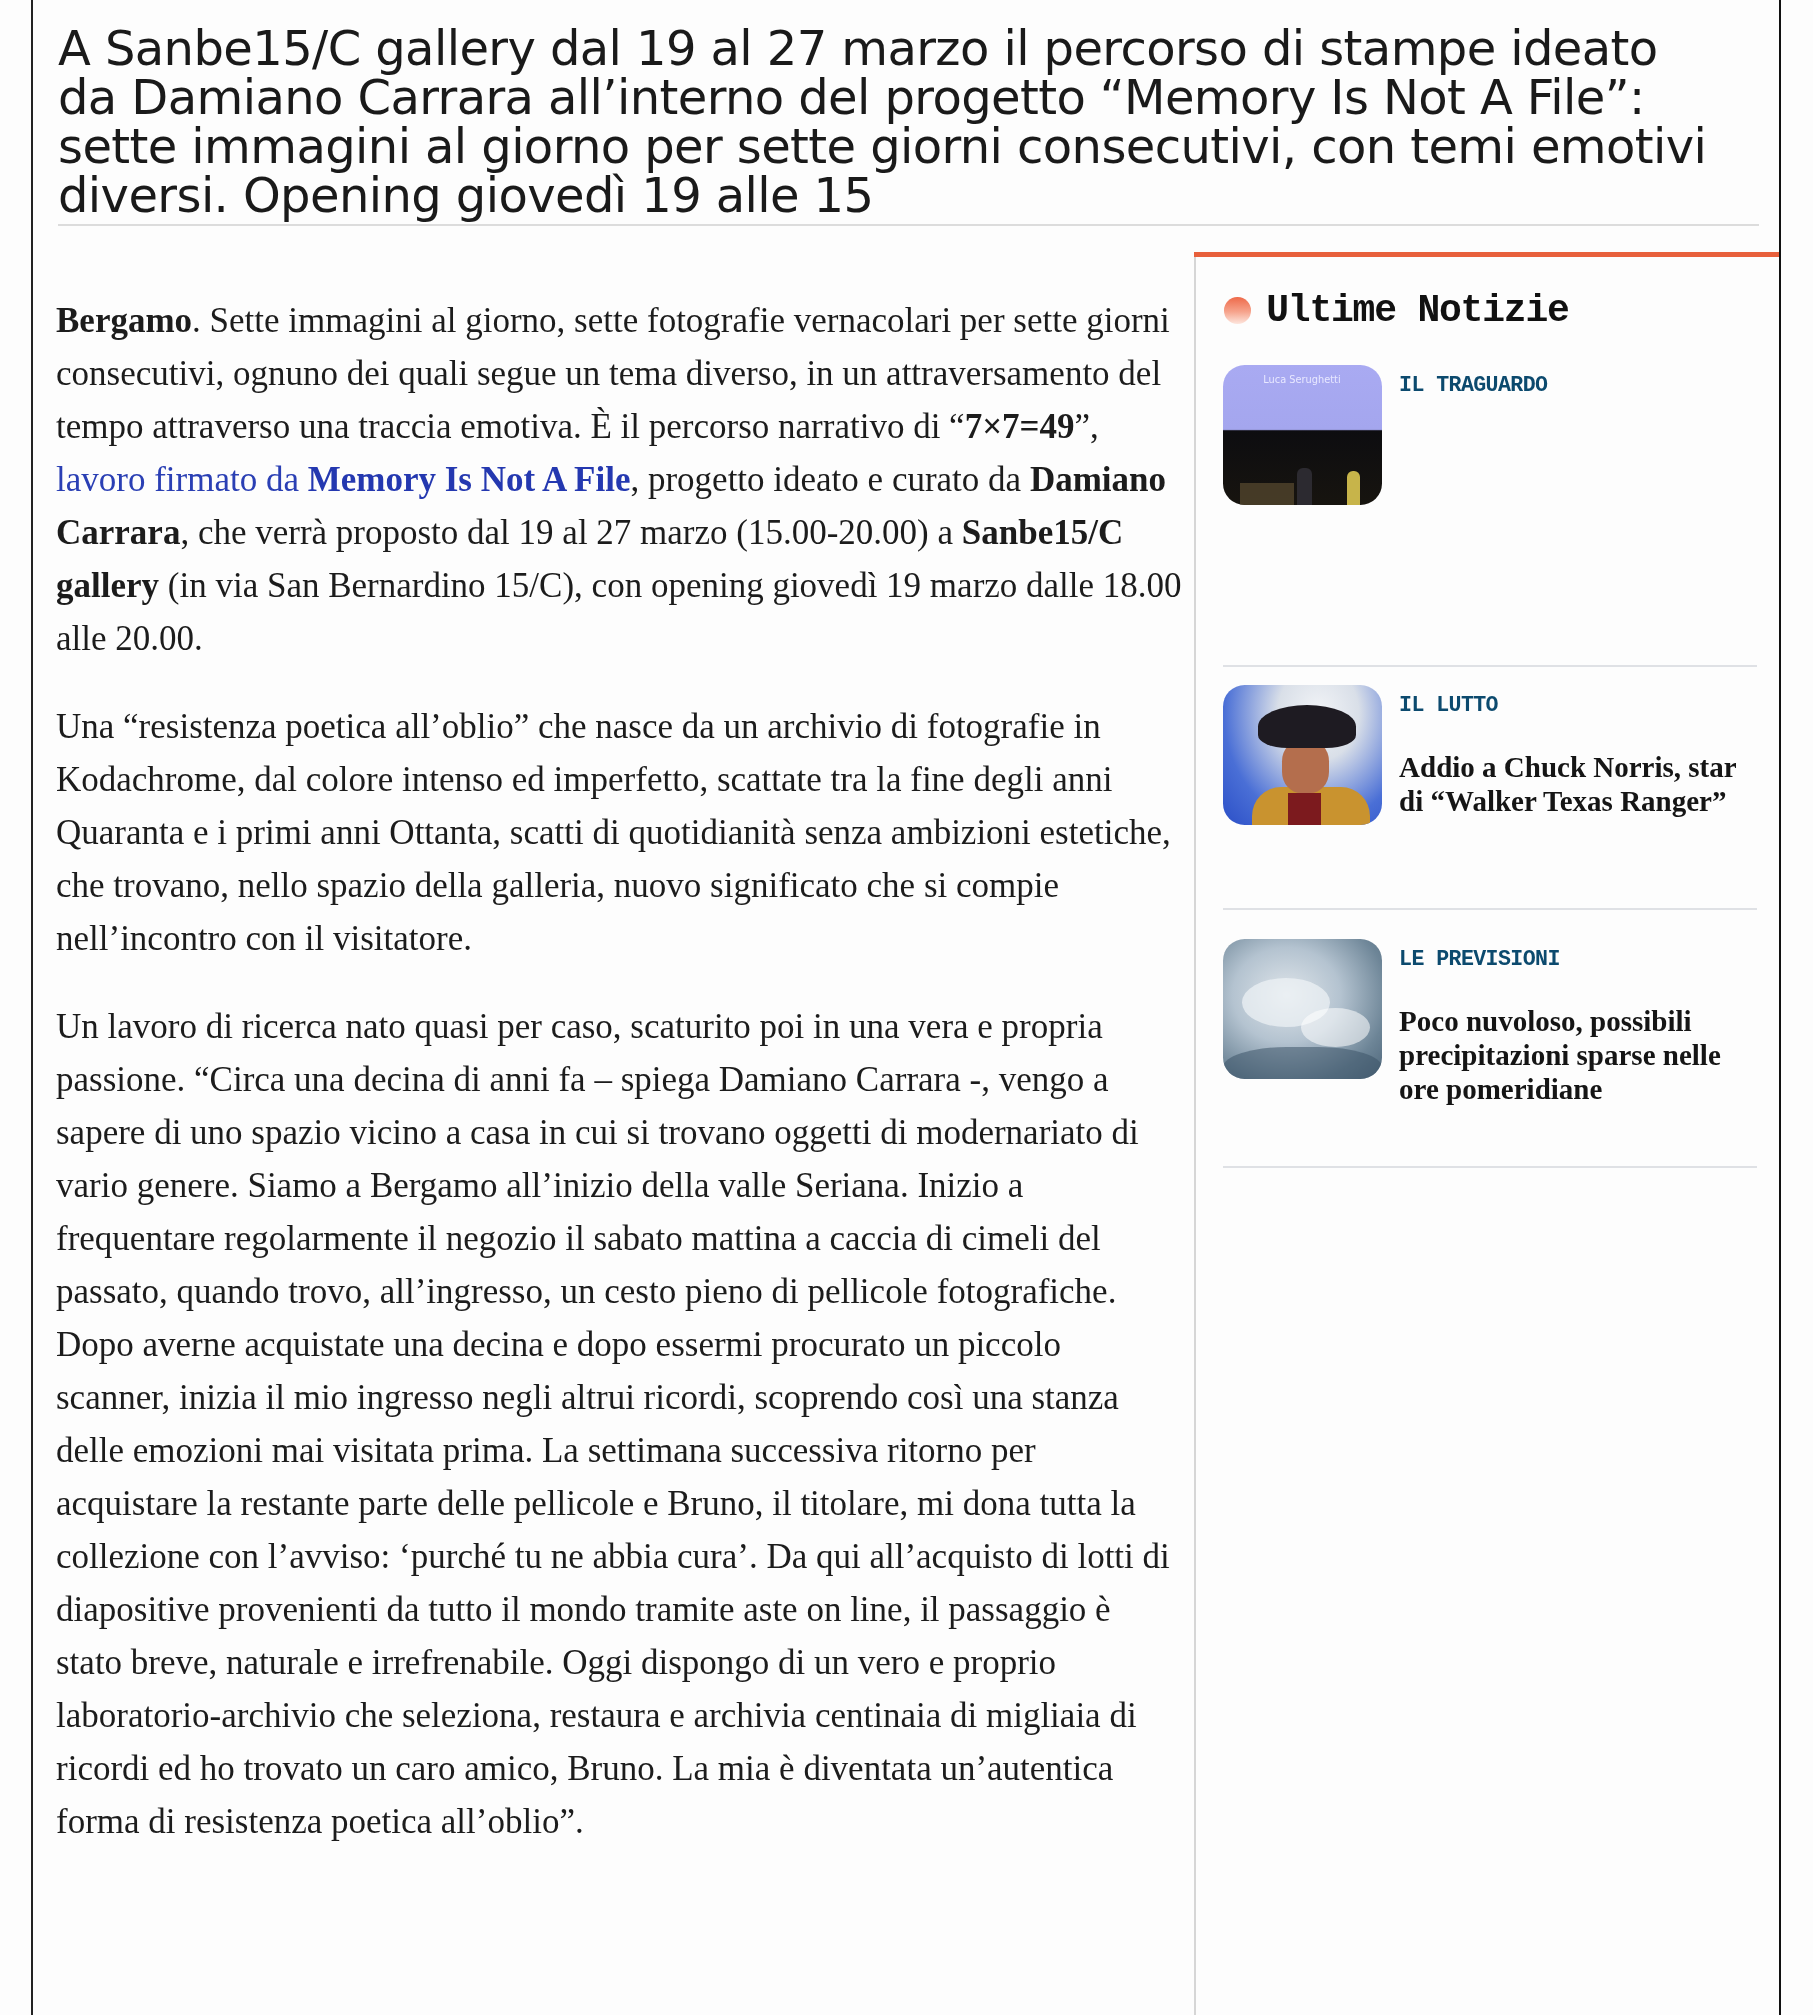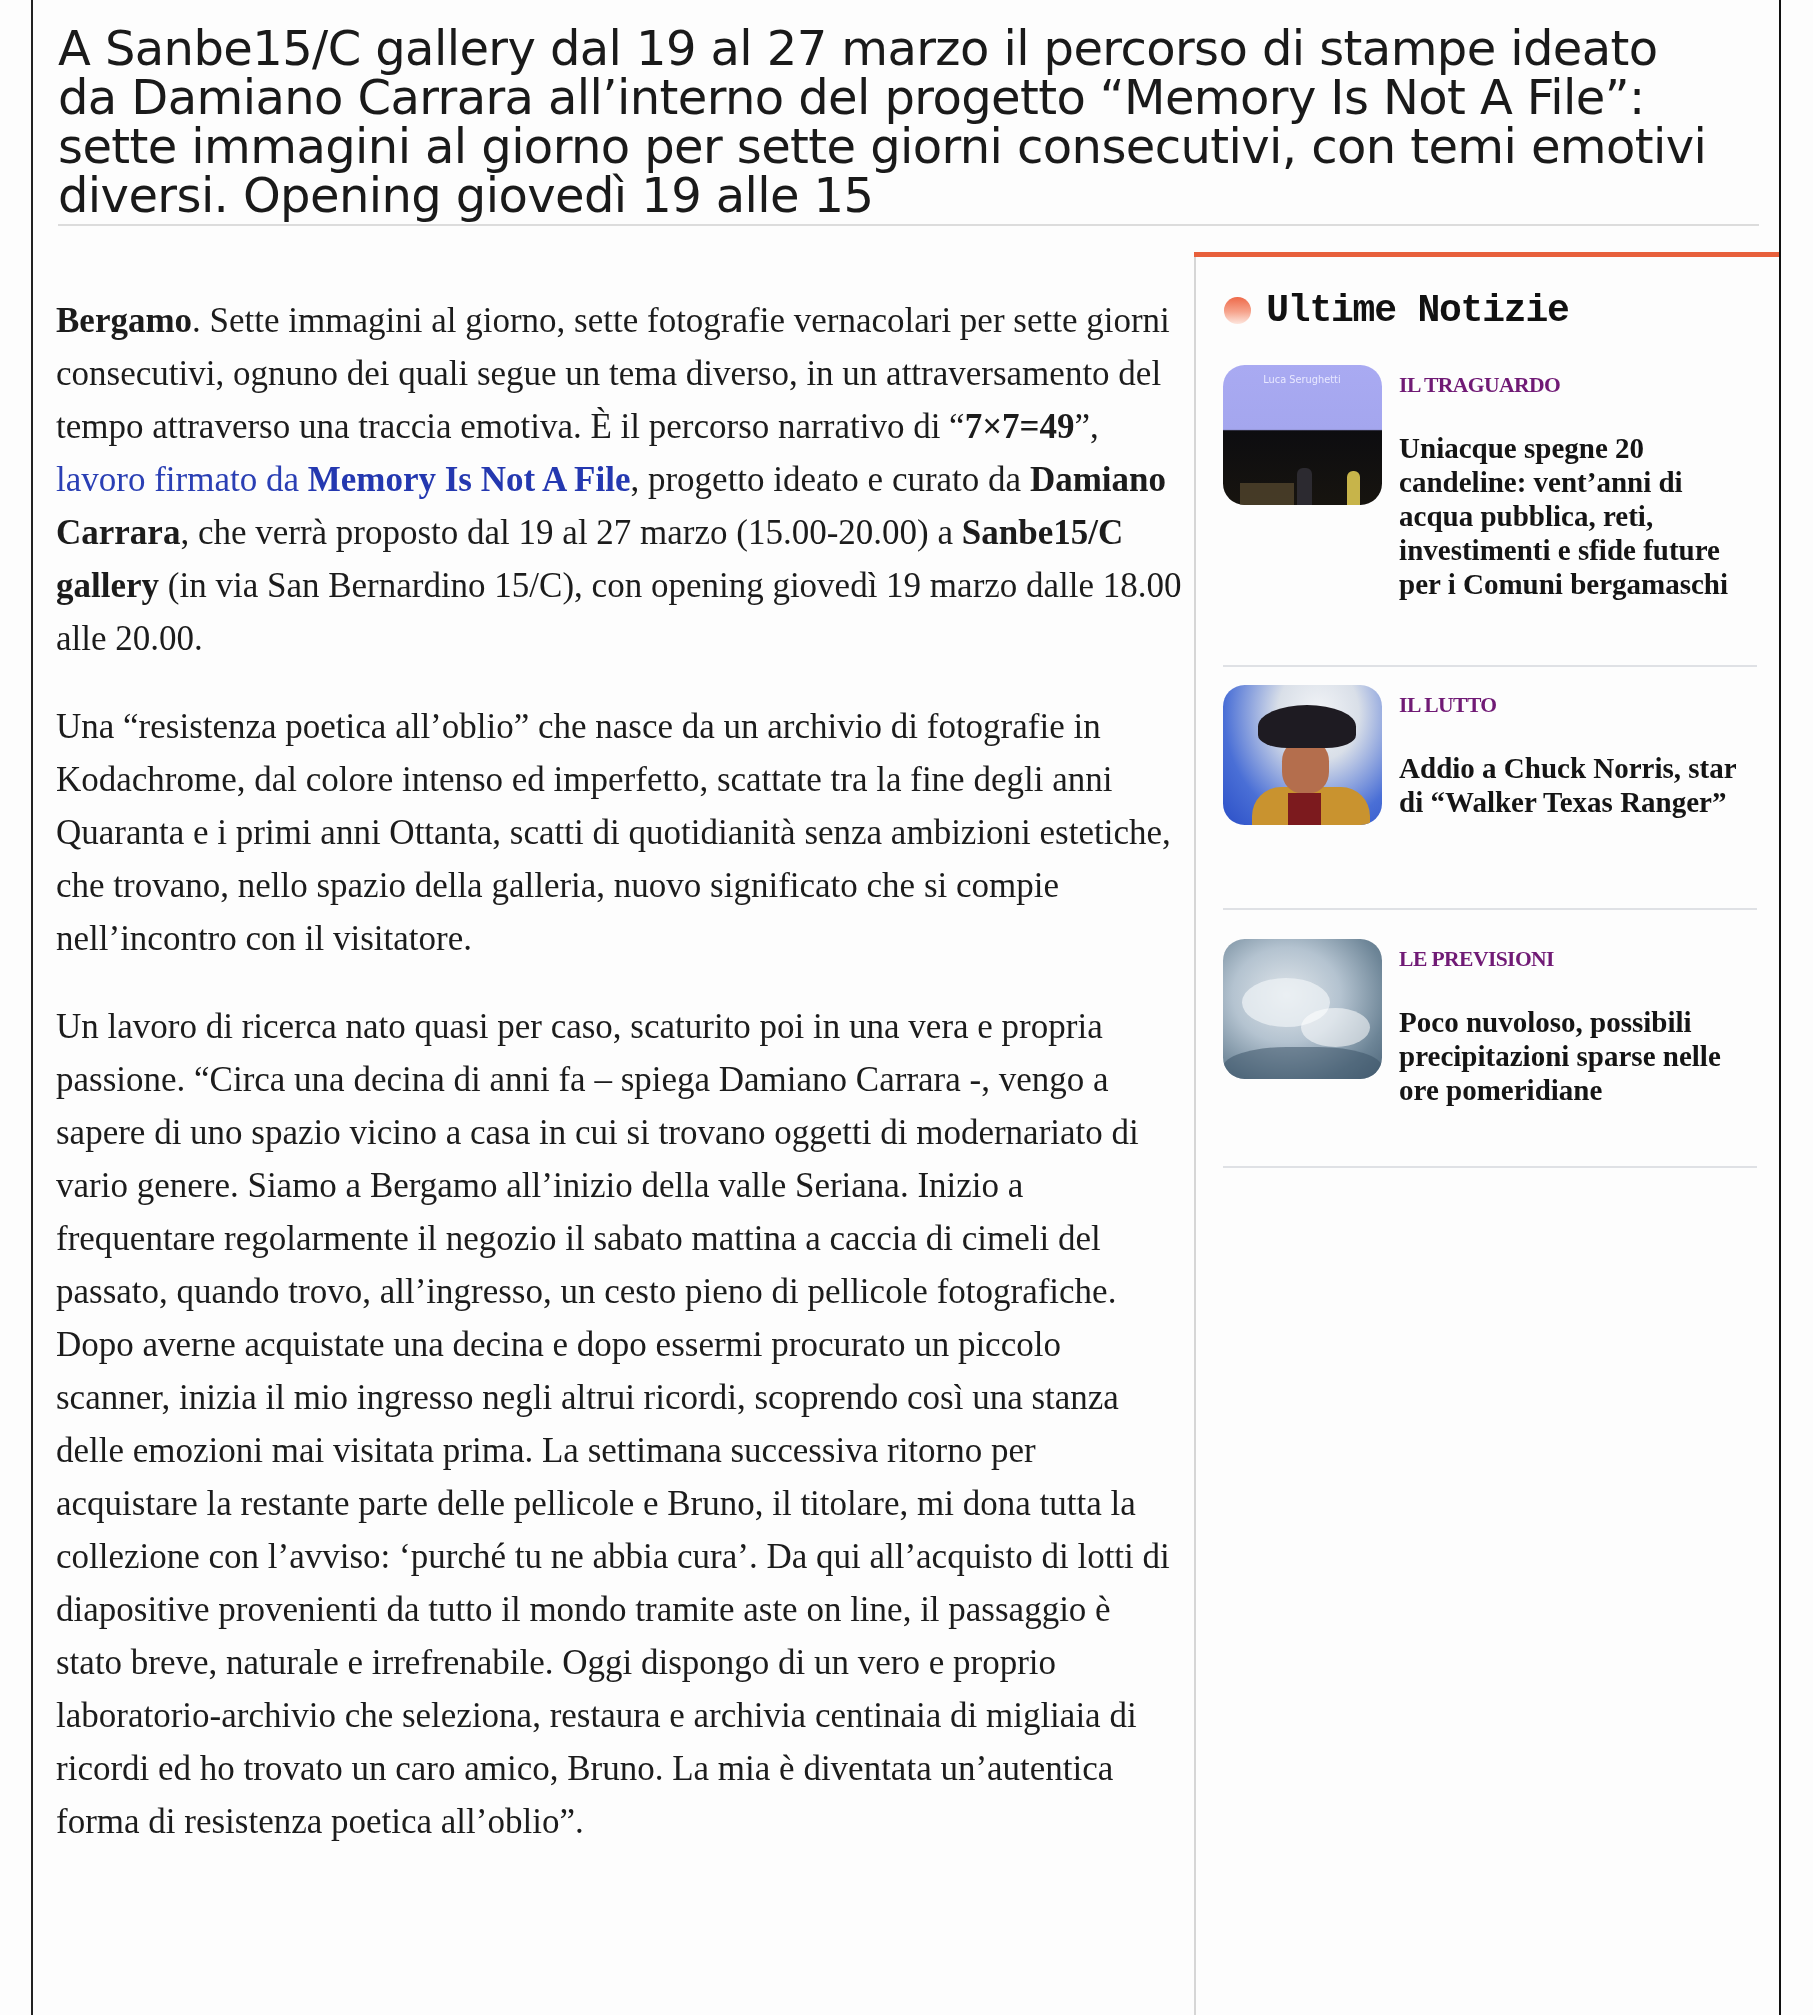--- a/index.html
+++ b/index.html
@@ -42,22 +42,22 @@
     color: #111; letter-spacing: -1.2px;
   }
 
   .news-list { position: absolute; left: 26.5px; top: 113px; width: 534px; }
   .news-item { position: relative; border-bottom: 2px solid #dfe1e5; display: flex; }
   .news-item .thumb {
     width: 159px; height: 140px; border-radius: 21.6px; flex: 0 0 159px; overflow: hidden; position: relative;
   }
   .news-item .text { margin-left: 17.6px; }
   .news-item .kicker {
-    font-family: Liberation Serif, serif; font-weight: bold; font-size: 21.6px;
-    color: #701a75; letter-spacing: -0.6px; margin-top: 7.8px; text-transform: uppercase;
+    font-family: Liberation Mono, monospace; font-weight: bold; font-size: 21.6px;
+    color: #0c4a6e; letter-spacing: -0.6px; margin-top: 7.8px; text-transform: uppercase;
   }
   .news-item .title {
     font-family: "Liberation Serif", "DejaVu Serif", serif; font-weight: bold; font-size: 29px;
     line-height: 34px; color: #151515; margin-top: 33px;
   }
   .item-1 { height: 300px; }
   .item-2 { height: 223px; margin-top: 18px; }
   .item-3 { height: 227px; margin-top: 29px; }
 
   
@@ -106,21 +106,20 @@
   <div class="news-list">
     <div class="news-item item-1">
       <div class="thumb thumb-stage">
         <span class="caption">Luca Serughetti</span>
         <span class="props"></span>
         <span class="fig1"></span>
         <span class="fig2"></span>
       </div>
       <div class="text">
         <div class="kicker">IL TRAGUARDO</div>
-        <div class="title">Uniacque spegne 20 candeline: vent’anni di acqua pubblica, reti, investimenti e sfide future per i Comuni bergamaschi</div>
       </div>
     </div>
 
     <div class="news-item item-2">
       <div class="thumb thumb-cowboy">
         <span class="jacket"></span>
         <span class="shirt"></span>
         <span class="face"></span>
         <span class="hat"></span>
       </div>

